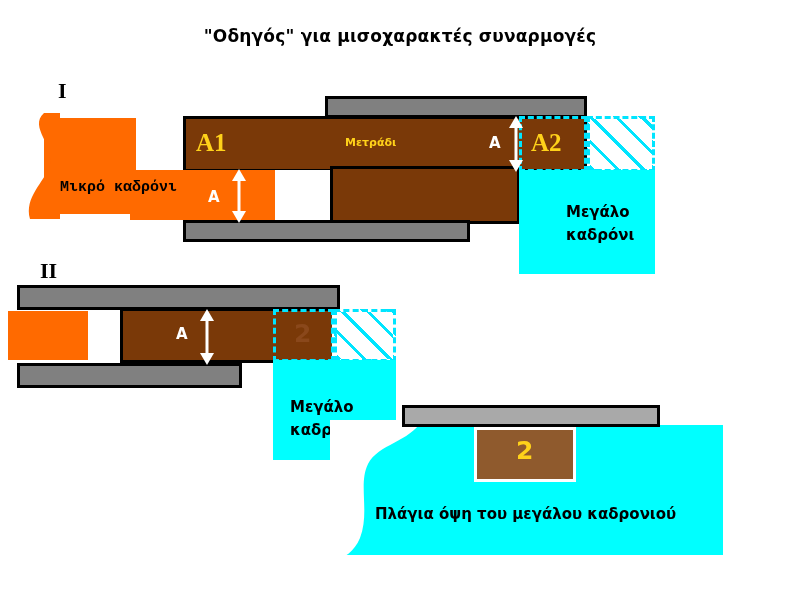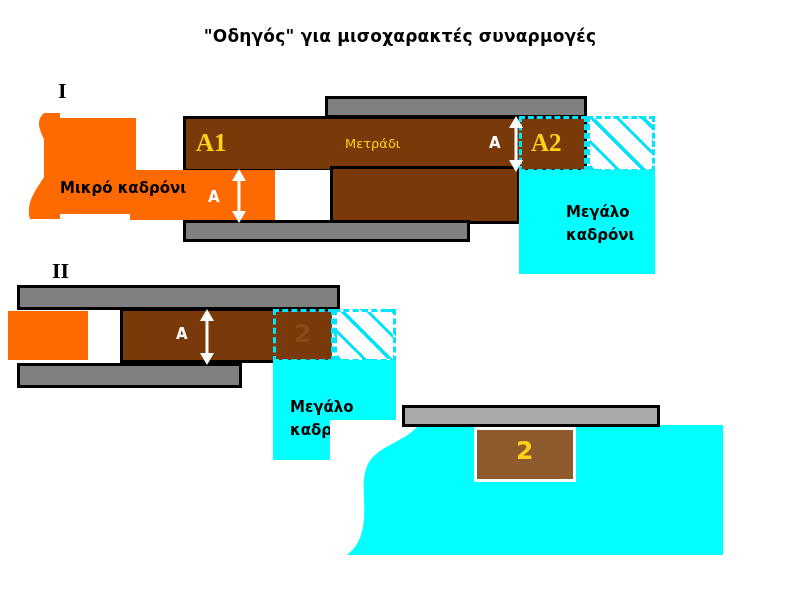--- a/index.html
+++ b/index.html
@@ -98,22 +98,22 @@
     color: #000000;
     white-space: pre-line;
     line-height: 1.5;
   }
   .lbl-gold {
     font-size: 25px;
     font-weight: bold;
     color: #ffd21a;
   }
   .lbl-gold-mid {
-    font-size: 13px;
-    font-weight: normal;
+    font-size: 11px;
+    font-weight: bold;
     color: #ffd21a;
   }
   .lbl-white {
     font-size: 15px;
     font-weight: bold;
     color: #ffffff;
   }
   .lbl-ghost {
     font-size: 25px;
     font-weight: bold;
@@ -154,42 +154,42 @@
 
   <div class="abs dashed-cyan" style="left:519px; top:116px; width:68px; height:56px;"></div>
 
   <div class="abs hatch" style="left:587px; top:116px; width:68px; height:56px;"></div>
 
   <div class="abs cyan" style="left:519px; top:170px; width:136px; height:104px;"></div>
 
   <div class="abs lbl-gold" style="left:196px; top:129px;font-family:Liberation Serif, serif;">A1</div>
   <div class="abs lbl-gold-mid" style="left:345px; top:136px;">Μετράδι</div>
   <div class="abs lbl-gold" style="left:531px; top:129px;font-family:Liberation Serif, serif;">A2</div>
-  <div class="abs lbl" style="left:60px; top:177px;">Μικρό καδρόνι</div>
+  <div class="abs lbl" style="left:60px; top:177px;font-family:Liberation Mono, monospace;">Μικρό καδρόνι</div>
   <div class="abs lbl" style="left:566px; top:201px; width:110px;">Μεγάλο καδρόνι</div>
 
   <div class="abs lbl-white" style="left:208px; top:188px;">A</div>
   <div class="abs dim" style="left:228px; top:169px;">
     <svg width="22" height="54" viewBox="0 0 22 54">
       <line x1="11" y1="8" x2="11" y2="46" stroke="#ffffff" stroke-width="3"></line>
       <polygon points="11,0 4,12 18,12" fill="#ffffff"></polygon>
       <polygon points="11,54 4,42 18,42" fill="#ffffff"></polygon>
     </svg>
   </div>
 
   <div class="abs lbl-white" style="left:489px; top:134px;">A</div>
   <div class="abs dim" style="left:505px; top:116px;">
     <svg width="22" height="56" viewBox="0 0 22 56">
       <line x1="11" y1="8" x2="11" y2="48" stroke="#ffffff" stroke-width="3"></line>
       <polygon points="11,0 4,12 18,12" fill="#ffffff"></polygon>
       <polygon points="11,56 4,44 18,44" fill="#ffffff"></polygon>
     </svg>
   </div>
 
-  <div class="abs roman" style="left:52px; top:258px;">II</div>
+  <div class="abs roman" style="left:40px; top:258px;">II</div>
 
   <div class="abs gray-bar" style="left:17px; top:285px; width:323px; height:25px;"></div>
 
   <div class="abs orange" style="left:8px; top:311px; width:80px; height:49px;"></div>
 
   <div class="abs white-block" style="left:88px; top:311px; width:32px; height:49px;"></div>
 
   <div class="abs brown" style="left:120px; top:308px; width:212px; height:55px;"></div>
 
   <div class="abs brown-noborder" style="left:275px; top:311px; width:57px; height:49px;"></div>
@@ -221,14 +221,15 @@
     <svg width="110" height="140" viewBox="0 0 110 140">
       <path d="M92,0 C80,22 48,24 38,44 C28,64 40,92 30,118 C24,132 14,138 6,140 L0,140 L0,0 Z" fill="#ffffff"></path>
     </svg>
   </div>
 
   <div class="abs gray-bar-light" style="left:402px; top:405px; width:258px; height:22px;"></div>
 
   <div class="abs brown-light" style="left:474px; top:427px; width:102px; height:55px;"></div>
   <div class="abs lbl-gold" style="left:516px; top:436px;">2</div>
 
+  <div class="abs lbl" style="left:375px; top:503px;">Πλάγια όψη του μεγάλου καδρονιού</div>
 
 </div>
 
 </body></html>

